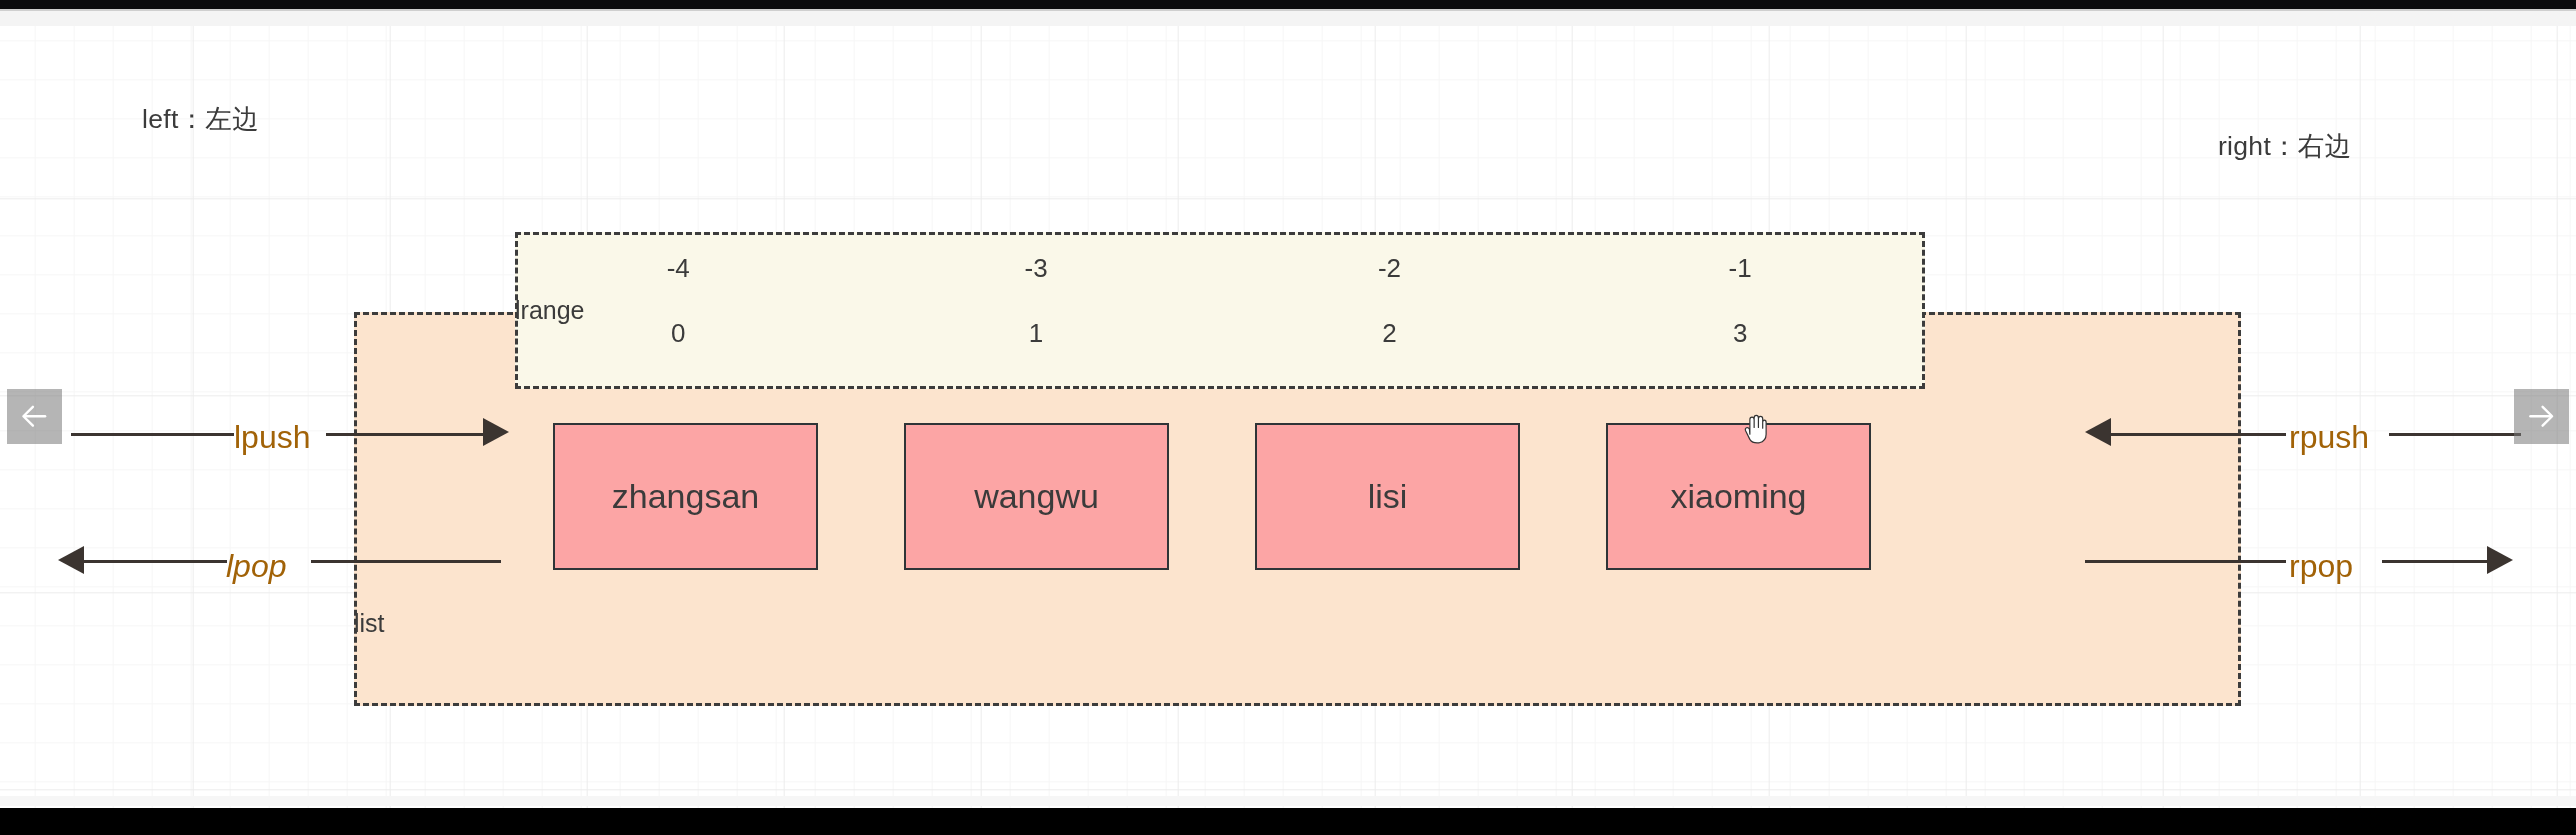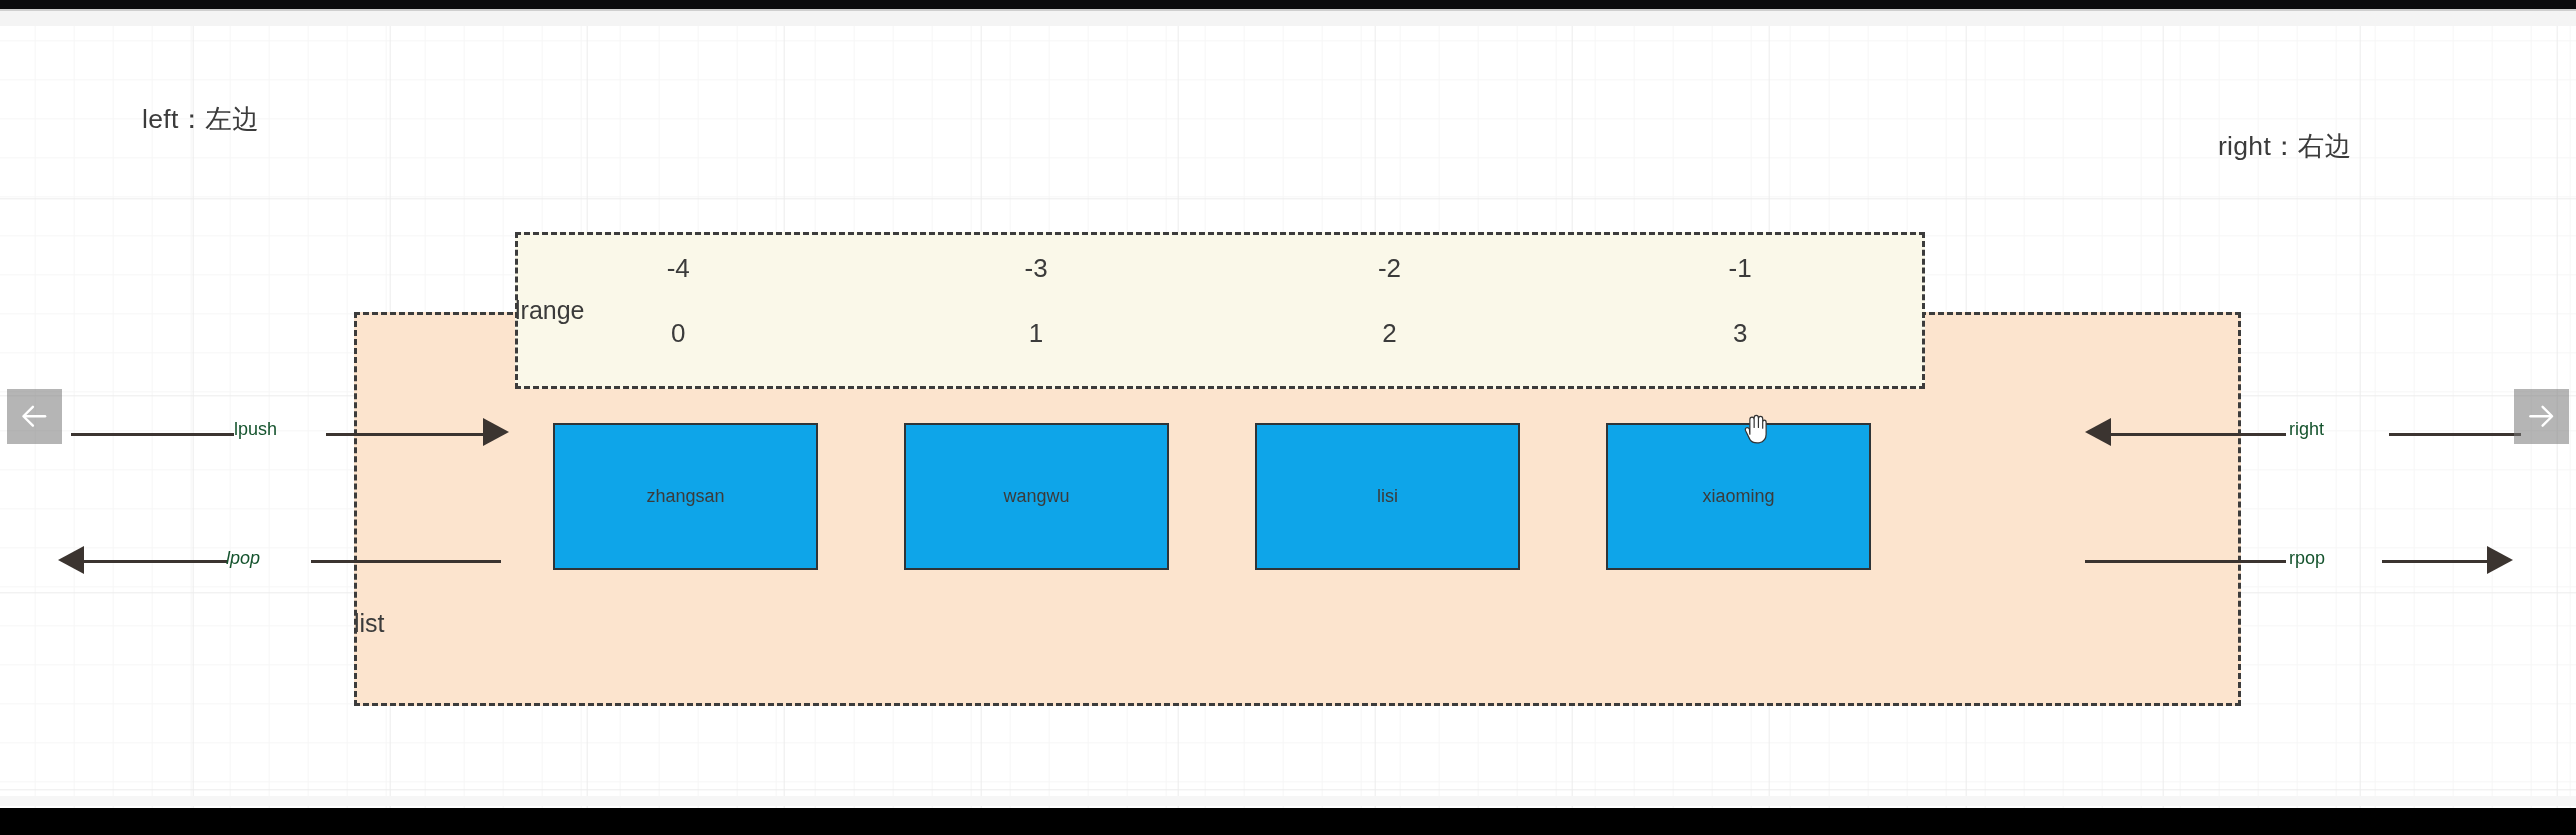--- a/index.html
+++ b/index.html
@@ -151,48 +151,48 @@
     left: 553px;
     top: 423px;
     width: 1318px;
     height: 147px;
     display: flex;
     justify-content: space-between;
   }
   .item-box {
     width: 265px;
     height: 147px;
-    background: #0ea5e9;
+    background: #fca5a5;
     border: 2.6px solid #2f3437;
     box-sizing: border-box;
     display: flex;
     align-items: center;
     justify-content: center;
     color: #3b3b3b;
-    font-size: 18px;
+    font-size: 34px;
   }
 
   
   .arrow-line {
     position: absolute;
     height: 3.4px;
     background: #3b3430;
   }
   .arrow-head {
     position: absolute;
     width: 0; height: 0;
     border-top: 14.5px solid transparent;
     border-bottom: 14.5px solid transparent;
   }
   .arrow-head.right { border-left: 26px solid #3b3430; }
   .arrow-head.left  { border-right: 26px solid #3b3430; }
   .arrow-label {
     position: absolute;
-    color: #14532d;
-    font-size: 18px;
+    color: #a16207;
+    font-size: 32px;
     background: transparent;
     white-space: nowrap;
   }
 
   
   .nav-btn {
     position: absolute;
     width: 55px;
     height: 55px;
     background: rgba(120,120,120,0.55);
@@ -265,21 +265,21 @@
   <div class="arrow-line" style="left:326px; top:433px; width:157px;"></div>
   <div class="arrow-head right" style="left:483px; top:418px;"></div>
 
   <div class="arrow-head left" style="left:58px; top:546px;"></div>
   <div class="arrow-line" style="left:84px; top:560px; width:143px;"></div>
   <div class="arrow-label" style="left:226px; top:548px;font-style:italic;">lpop</div>
   <div class="arrow-line" style="left:311px; top:560px; width:190px;"></div>
 
   <div class="arrow-head left" style="left:2085px; top:418px;"></div>
   <div class="arrow-line" style="left:2111px; top:433px; width:175px;"></div>
-  <div class="arrow-label" style="left:2289px; top:419px;">right</div>
+  <div class="arrow-label" style="left:2289px; top:419px;">rpush</div>
   <div class="arrow-line" style="left:2389px; top:433px; width:132px;"></div>
 
   <div class="arrow-line" style="left:2085px; top:560px; width:201px;"></div>
   <div class="arrow-label" style="left:2289px; top:548px;">rpop</div>
   <div class="arrow-line" style="left:2382px; top:560px; width:105px;"></div>
   <div class="arrow-head right" style="left:2487px; top:546px;"></div>
 
   <div class="nav-btn" id="nav-prev">
     <span>
       <svg width="32.5" height="32.5" viewBox="0 0 24 24" fill="none" stroke="#ffffff" stroke-width="1.8" stroke-linecap="round" stroke-linejoin="round">

